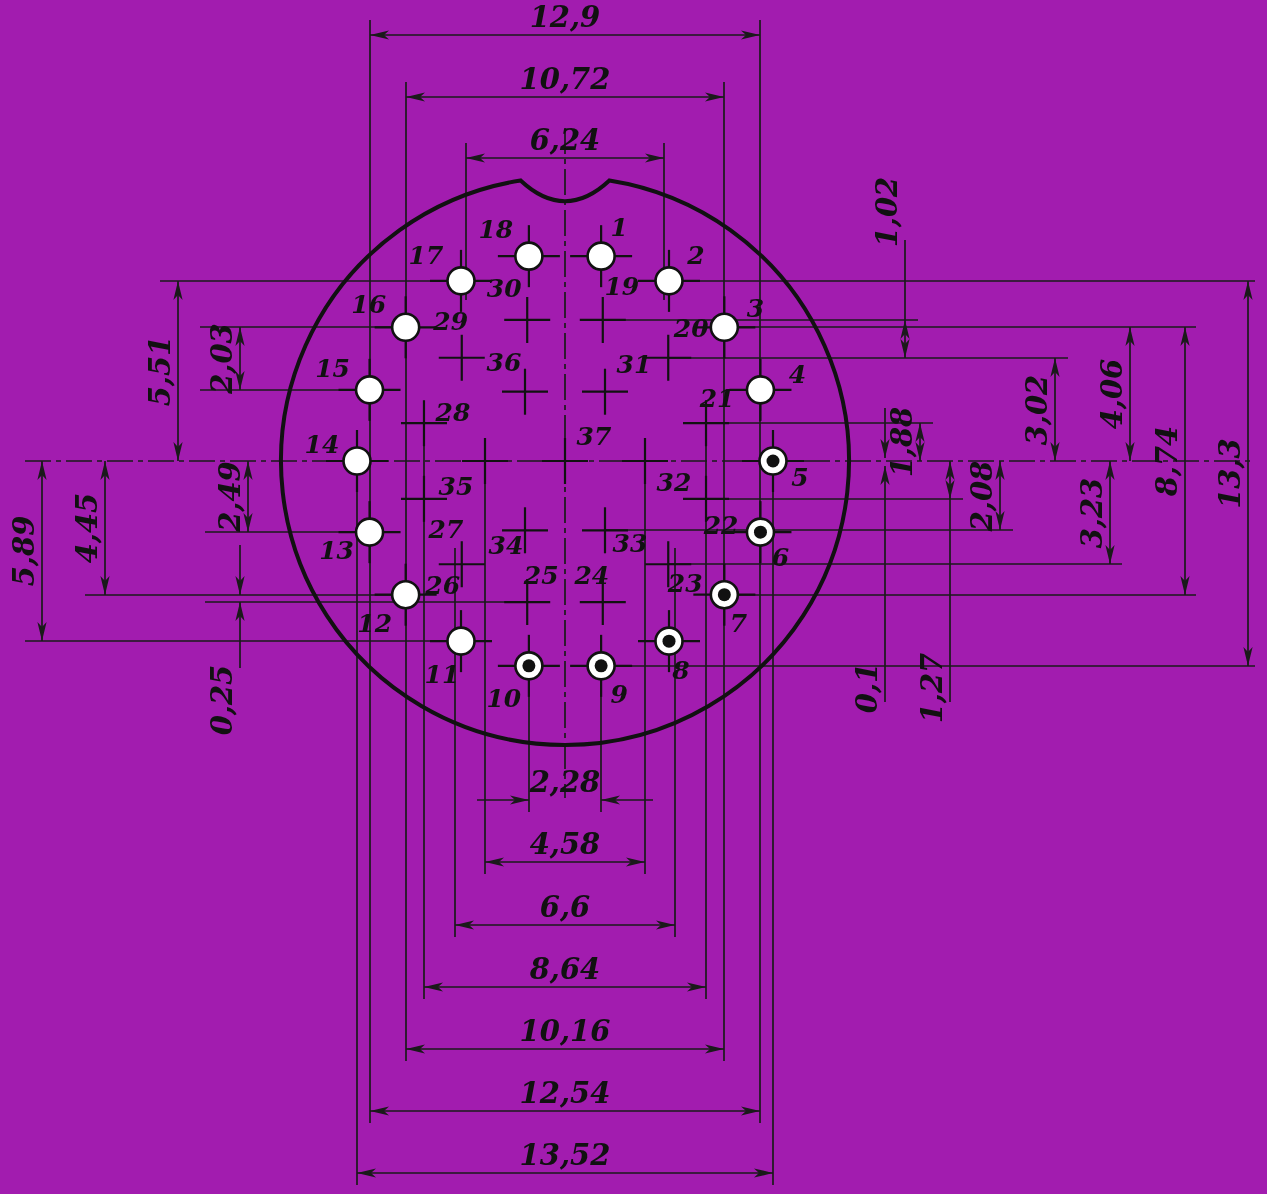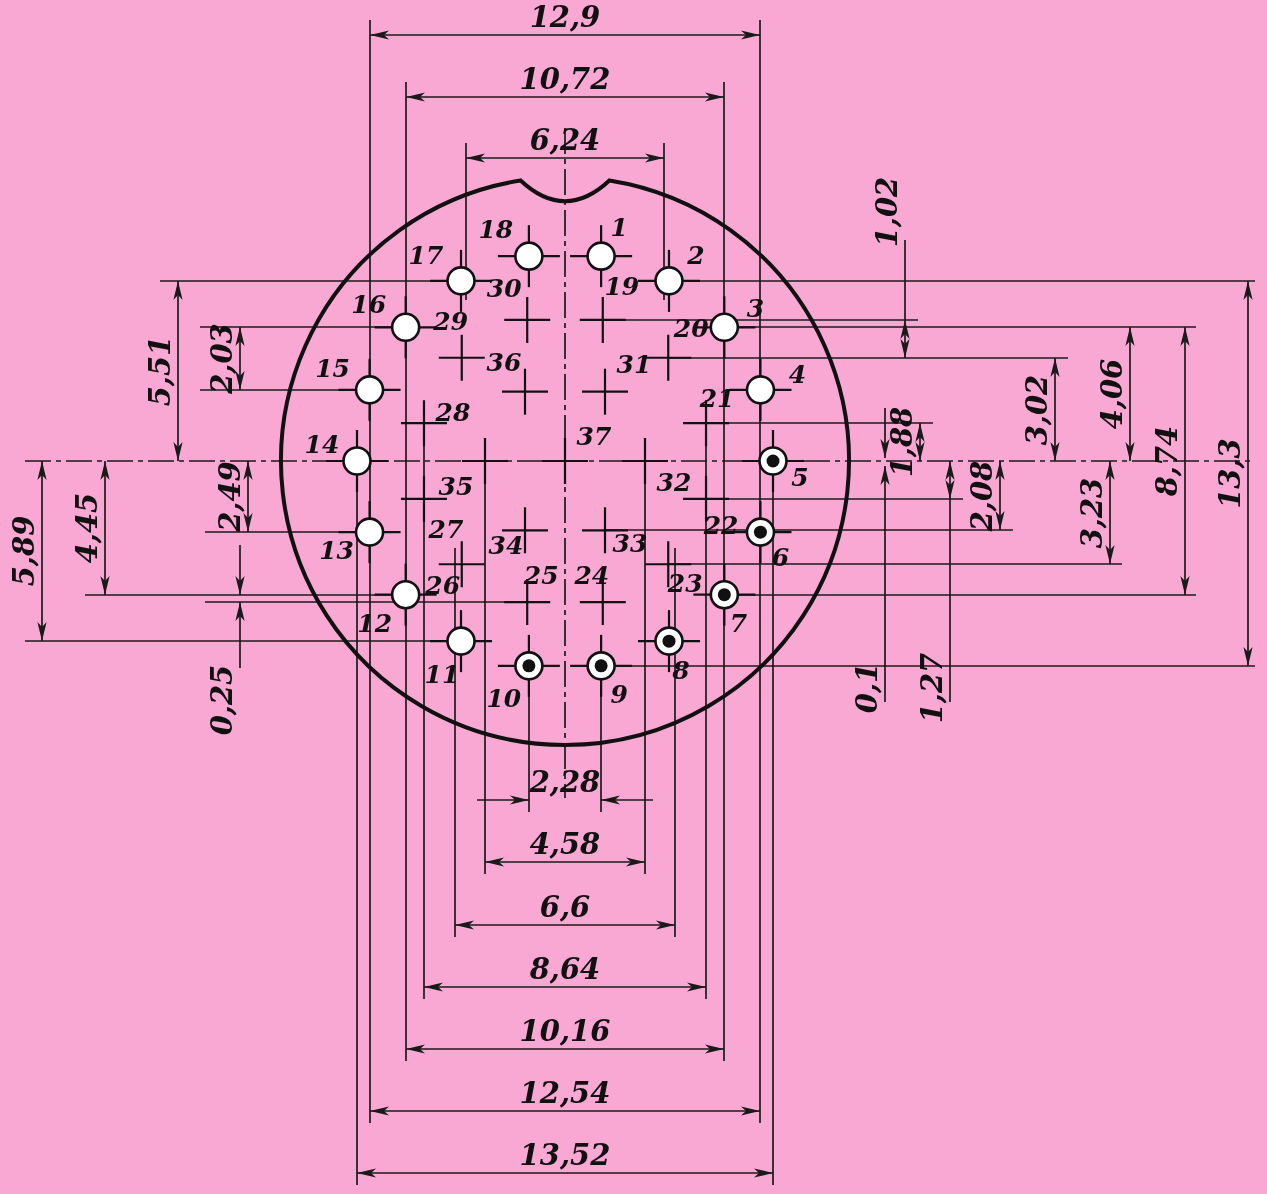--- a/index.html
+++ b/index.html
@@ -1,16 +1,16 @@
 <!DOCTYPE html>
 <html><head>
 <meta charset="utf-8">
 <style>
   html,body{margin:0;padding:0;background:#e8e8e8;}
-  .sheet{width:1267px;height:1194px;background:#f9a8d4;position:relative;margin:0 auto;overflow:hidden;}
+  .sheet{width:1267px;height:1194px;background:#a21caf;position:relative;margin:0 auto;overflow:hidden;}
   svg{display:block;}
   .thin{stroke:#1a1a1a;stroke-width:1.7;fill:none;}
   .dim{stroke:#1a1a1a;stroke-width:1.7;fill:none;}
   .cl{stroke:#1a1a1a;stroke-width:1.7;fill:none;stroke-dasharray:26 5 5 5;}
   .outline{stroke:#111;stroke-width:4;fill:none;}
   .pin{stroke:#111;stroke-width:2.6;fill:#ffffff;}
   .pincross{stroke:#111;stroke-width:2.2;fill:none;}
   .pindot{fill:#111;stroke:none;}
   .arrow{fill:#1a1a1a;stroke:none;}
   text.lbl{font-family:"DejaVu Serif",serif;font-style:italic;font-weight:bold;fill:#111;}

